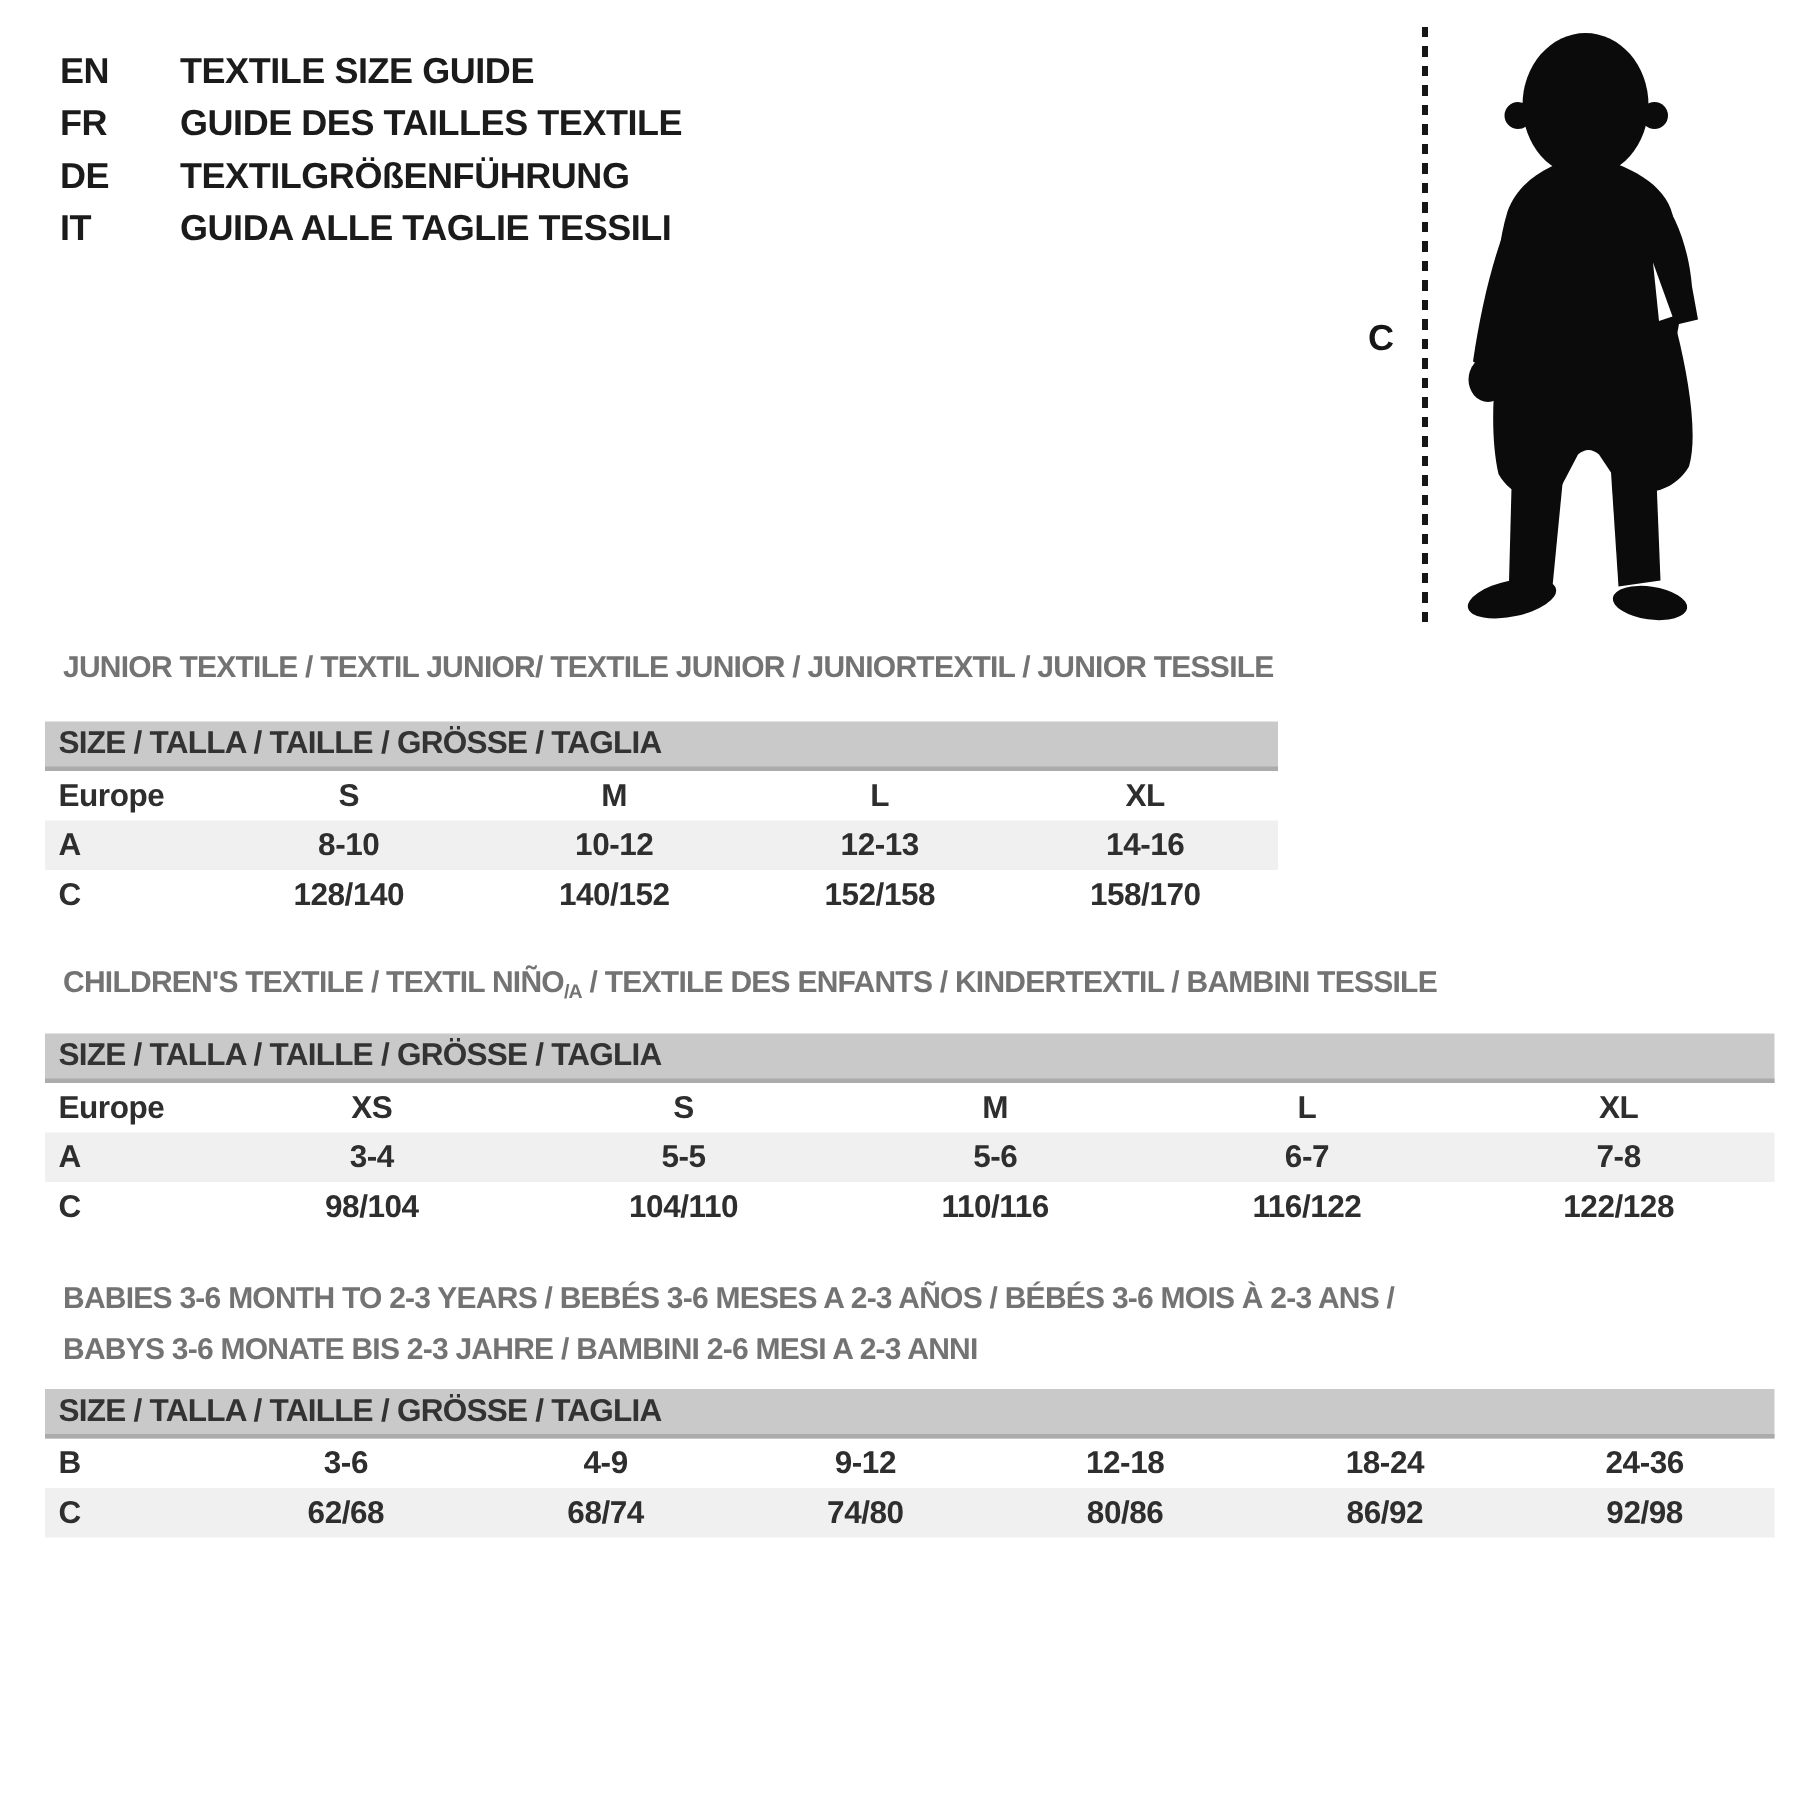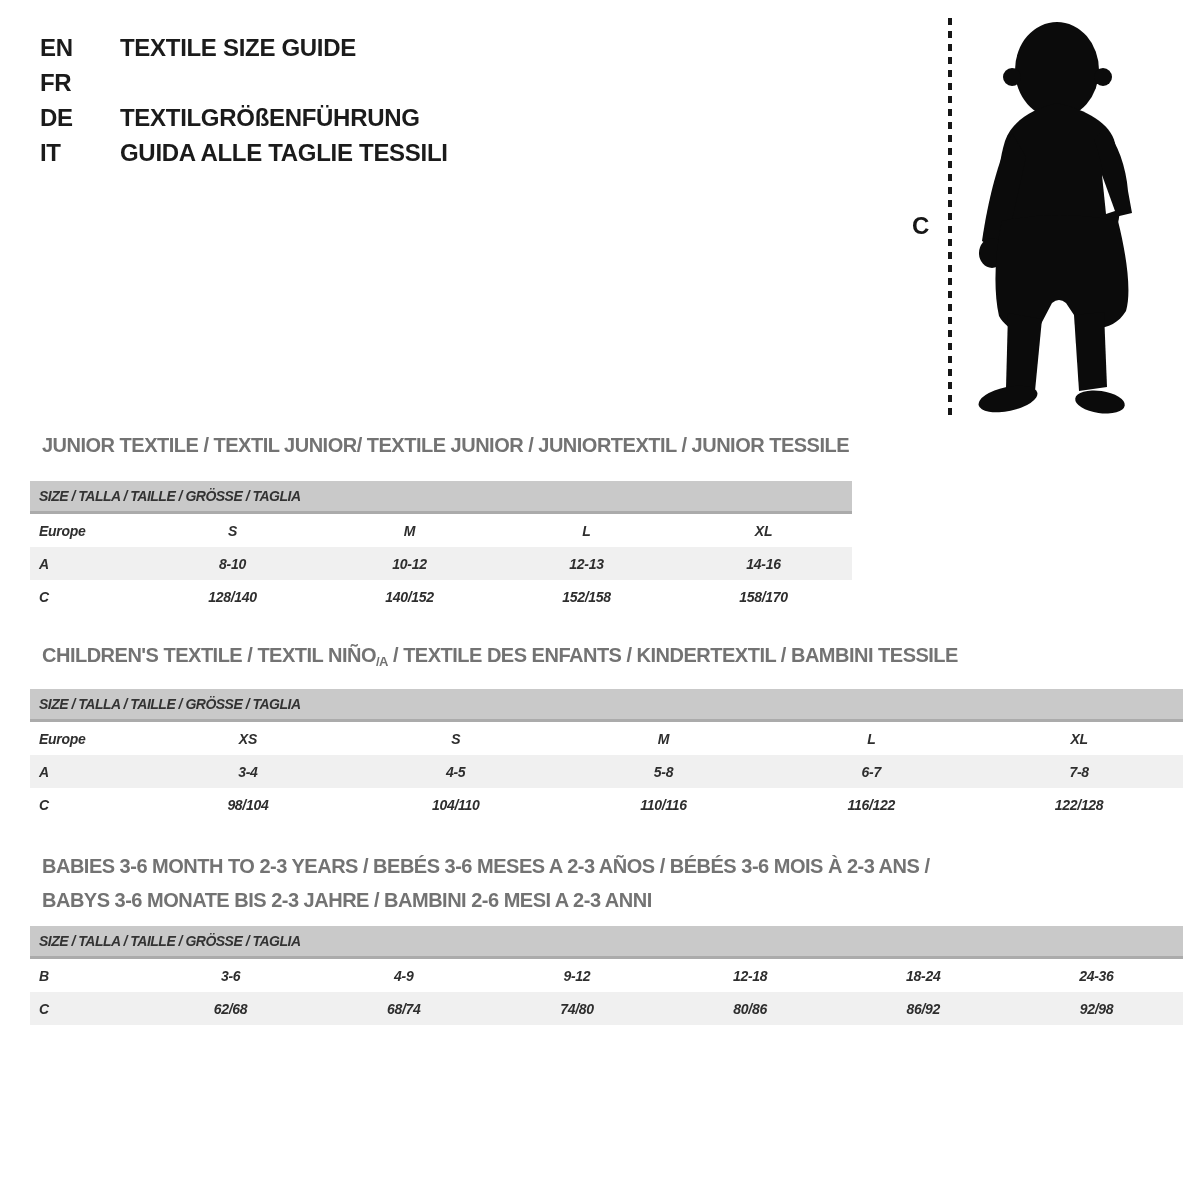--- a/index.html
+++ b/index.html
@@ -24,21 +24,21 @@
   .baby-svg { position:absolute; left:962px; top:15px; }
 
   
   .sec-title { position:absolute; font-size:20px; color:#737373; white-space:nowrap; letter-spacing:-0.5px; }
   .t-junior   { left:42px; top:434px; }
   .t-children { left:42px; top:644px; }
   .t-babies   { left:42px; top:849px; line-height:34px; }
   .sub { font-size:13px; vertical-align:-4px; letter-spacing:-0.5px; }
 
   
-  .tbl { position:absolute; font-size:14px;font-style:italic; }
+  .tbl { position:absolute; font-size:21px; }
   .tbl-junior   { left:30px; top:481px;  width:822px; }
   .tbl-children { left:30px; top:689px;  width:1153px; }
   .tbl-babies   { left:30px; top:926px;  width:1153px; }
   .size-bar {
     height:30px; line-height:30px; background:#c9c9c9; border-bottom:3px solid #ababab;
     padding-left:9px; color:#333; letter-spacing:-0.5px;
   }
   .trow { display:flex; align-items:center; height:33px; color:#2e2e2e; }
   .trows .trow:nth-child(even) { background:#f0f0f0; }
   .lbl { width:105px; padding-left:9px; }
@@ -53,20 +53,21 @@
 
 <div class="canvas">
 
   <div class="lang-block">
     <div class="lang-row">
       <span class="lang-code">EN</span>
       <span class="lang-title">TEXTILE SIZE GUIDE</span>
     </div>
     <div class="lang-row">
       <span class="lang-code">FR</span>
+      <span class="lang-title">GUIDE DES TAILLES TEXTILE</span>
     </div>
     <div class="lang-row">
       <span class="lang-code">DE</span>
       <span class="lang-title">TEXTILGRÖßENFÜHRUNG</span>
     </div>
     <div class="lang-row">
       <span class="lang-code">IT</span>
       <span class="lang-title">GUIDA ALLE TAGLIE TESSILI</span>
     </div>
   </div>
@@ -129,22 +130,22 @@
         <span class="lbl">Europe</span>
         <span class="val">XS</span>
         <span class="val">S</span>
         <span class="val">M</span>
         <span class="val">L</span>
         <span class="val">XL</span>
       </div>
       <div class="trow">
         <span class="lbl">A</span>
         <span class="val">3-4</span>
-        <span class="val">4-5</span>
-        <span class="val">5-8</span>
+        <span class="val">5-5</span>
+        <span class="val">5-6</span>
         <span class="val">6-7</span>
         <span class="val">7-8</span>
       </div>
       <div class="trow">
         <span class="lbl">C</span>
         <span class="val">98/104</span>
         <span class="val">104/110</span>
         <span class="val">110/116</span>
         <span class="val">116/122</span>
         <span class="val">122/128</span>

